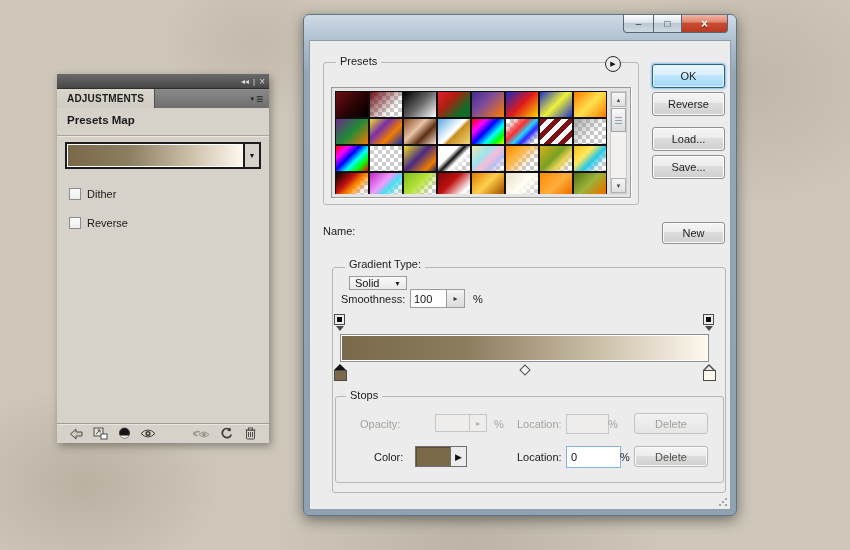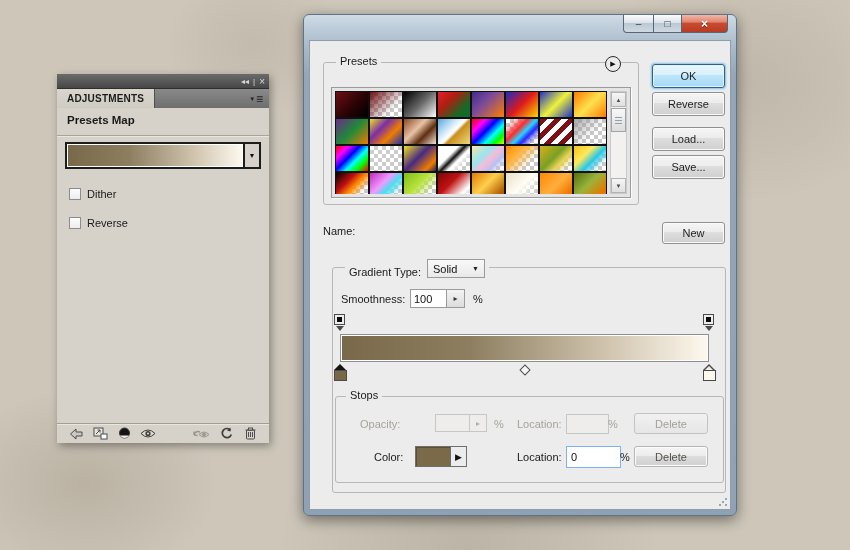--- a/index.html
+++ b/index.html
@@ -378,21 +378,21 @@
 
     <div class="btn btn-default" style="left:342px;top:23px;width:71px;height:22px;">OK</div>
     <div class="btn" style="left:342px;top:51px;width:71px;height:22px;">Reverse</div>
     <div class="btn" style="left:342px;top:86px;width:71px;height:22px;">Load...</div>
     <div class="btn" style="left:342px;top:114px;width:71px;height:22px;">Save...</div>
 
     <div class="lbl" style="left:13px;top:184px;">Name:</div>
     <div class="btn" style="left:352px;top:181px;width:61px;height:20px;">New</div>
 
     <div class="groupbox" style="left:22px;top:226px;width:392px;height:224px;">
-      <div class="legend" style="left:12px;top:-10px;display:flex;align-items:flex-end;gap:6px;height:20px;">
+      <div class="legend" style="left:12px;top:-10px;display:flex;align-items:flex-start;gap:6px;height:20px;flex-direction:column;">
         <span>Gradient Type:</span>
         <span class="dropdown" style="position:relative;width:58px;height:19px;">
           <span>Solid</span>
           <span class="dd-arrow">▼</span>
         </span>
       </div>
 
       <div class="lbl" style="left:8px;top:25px;">Smoothness:</div>
       <div class="spin" style="left:77px;top:21px;border-radius:8px;">
         <div class="field" style="width:37px;height:19px;">100</div>

